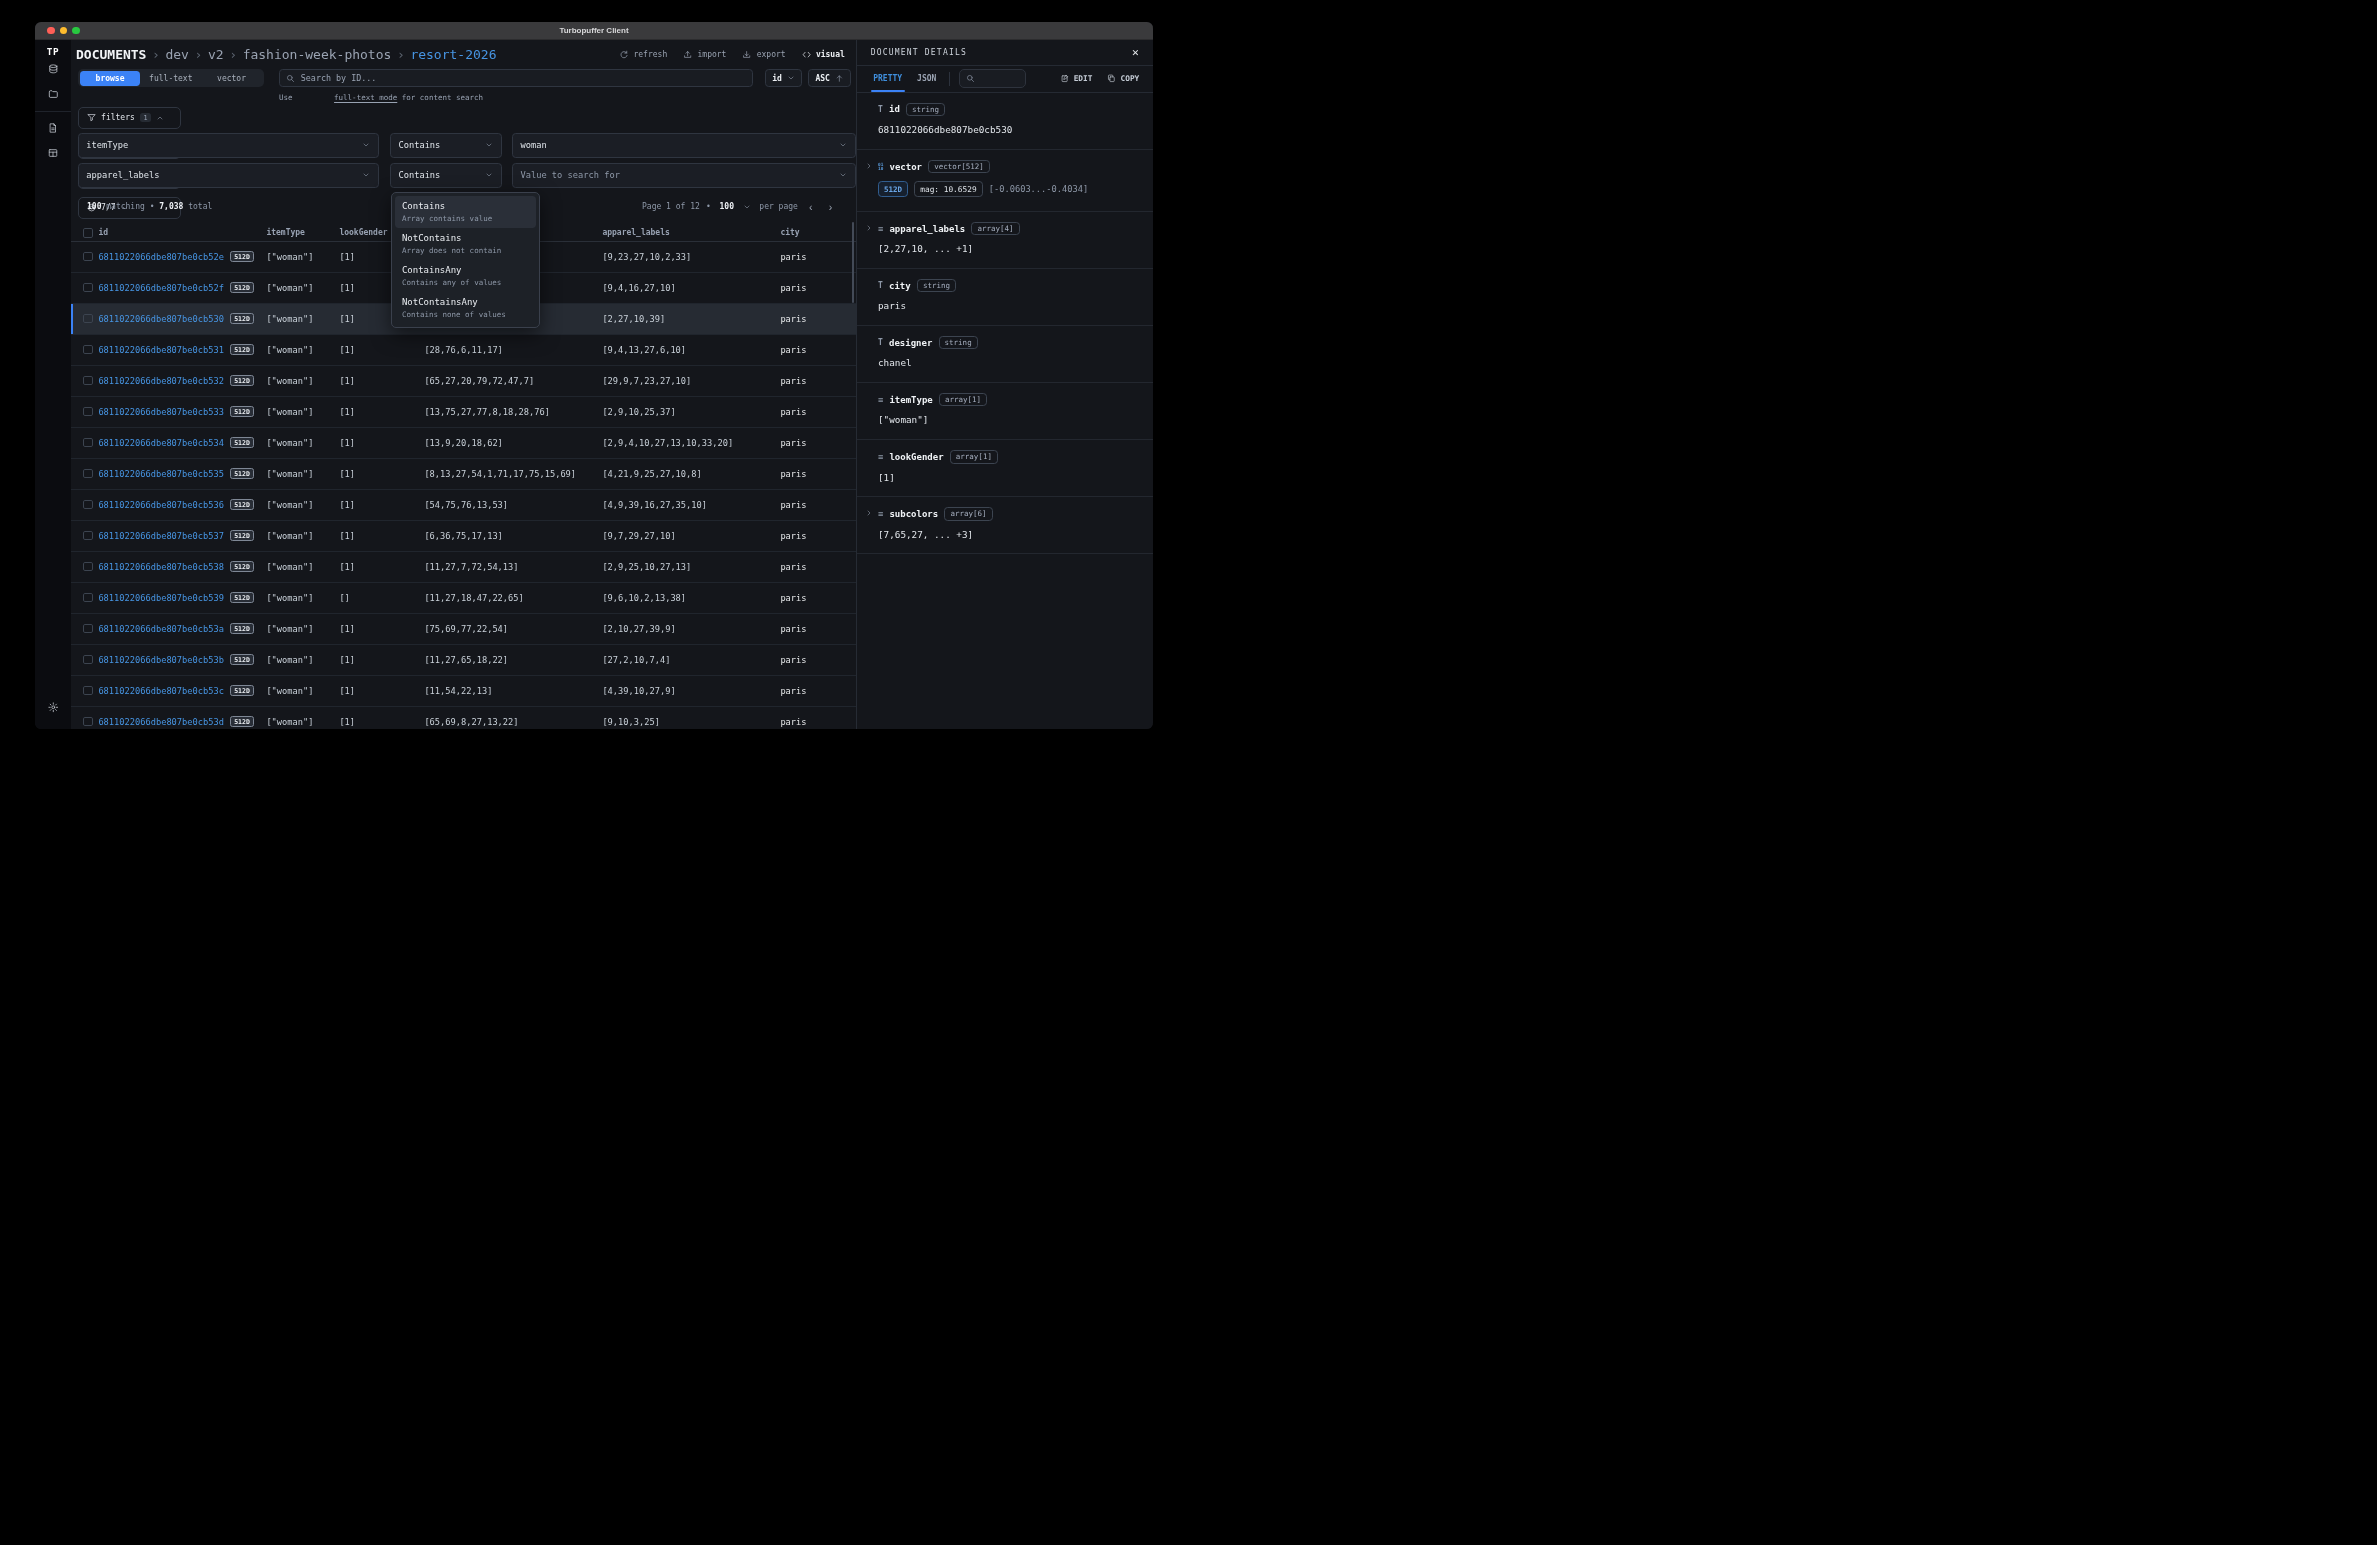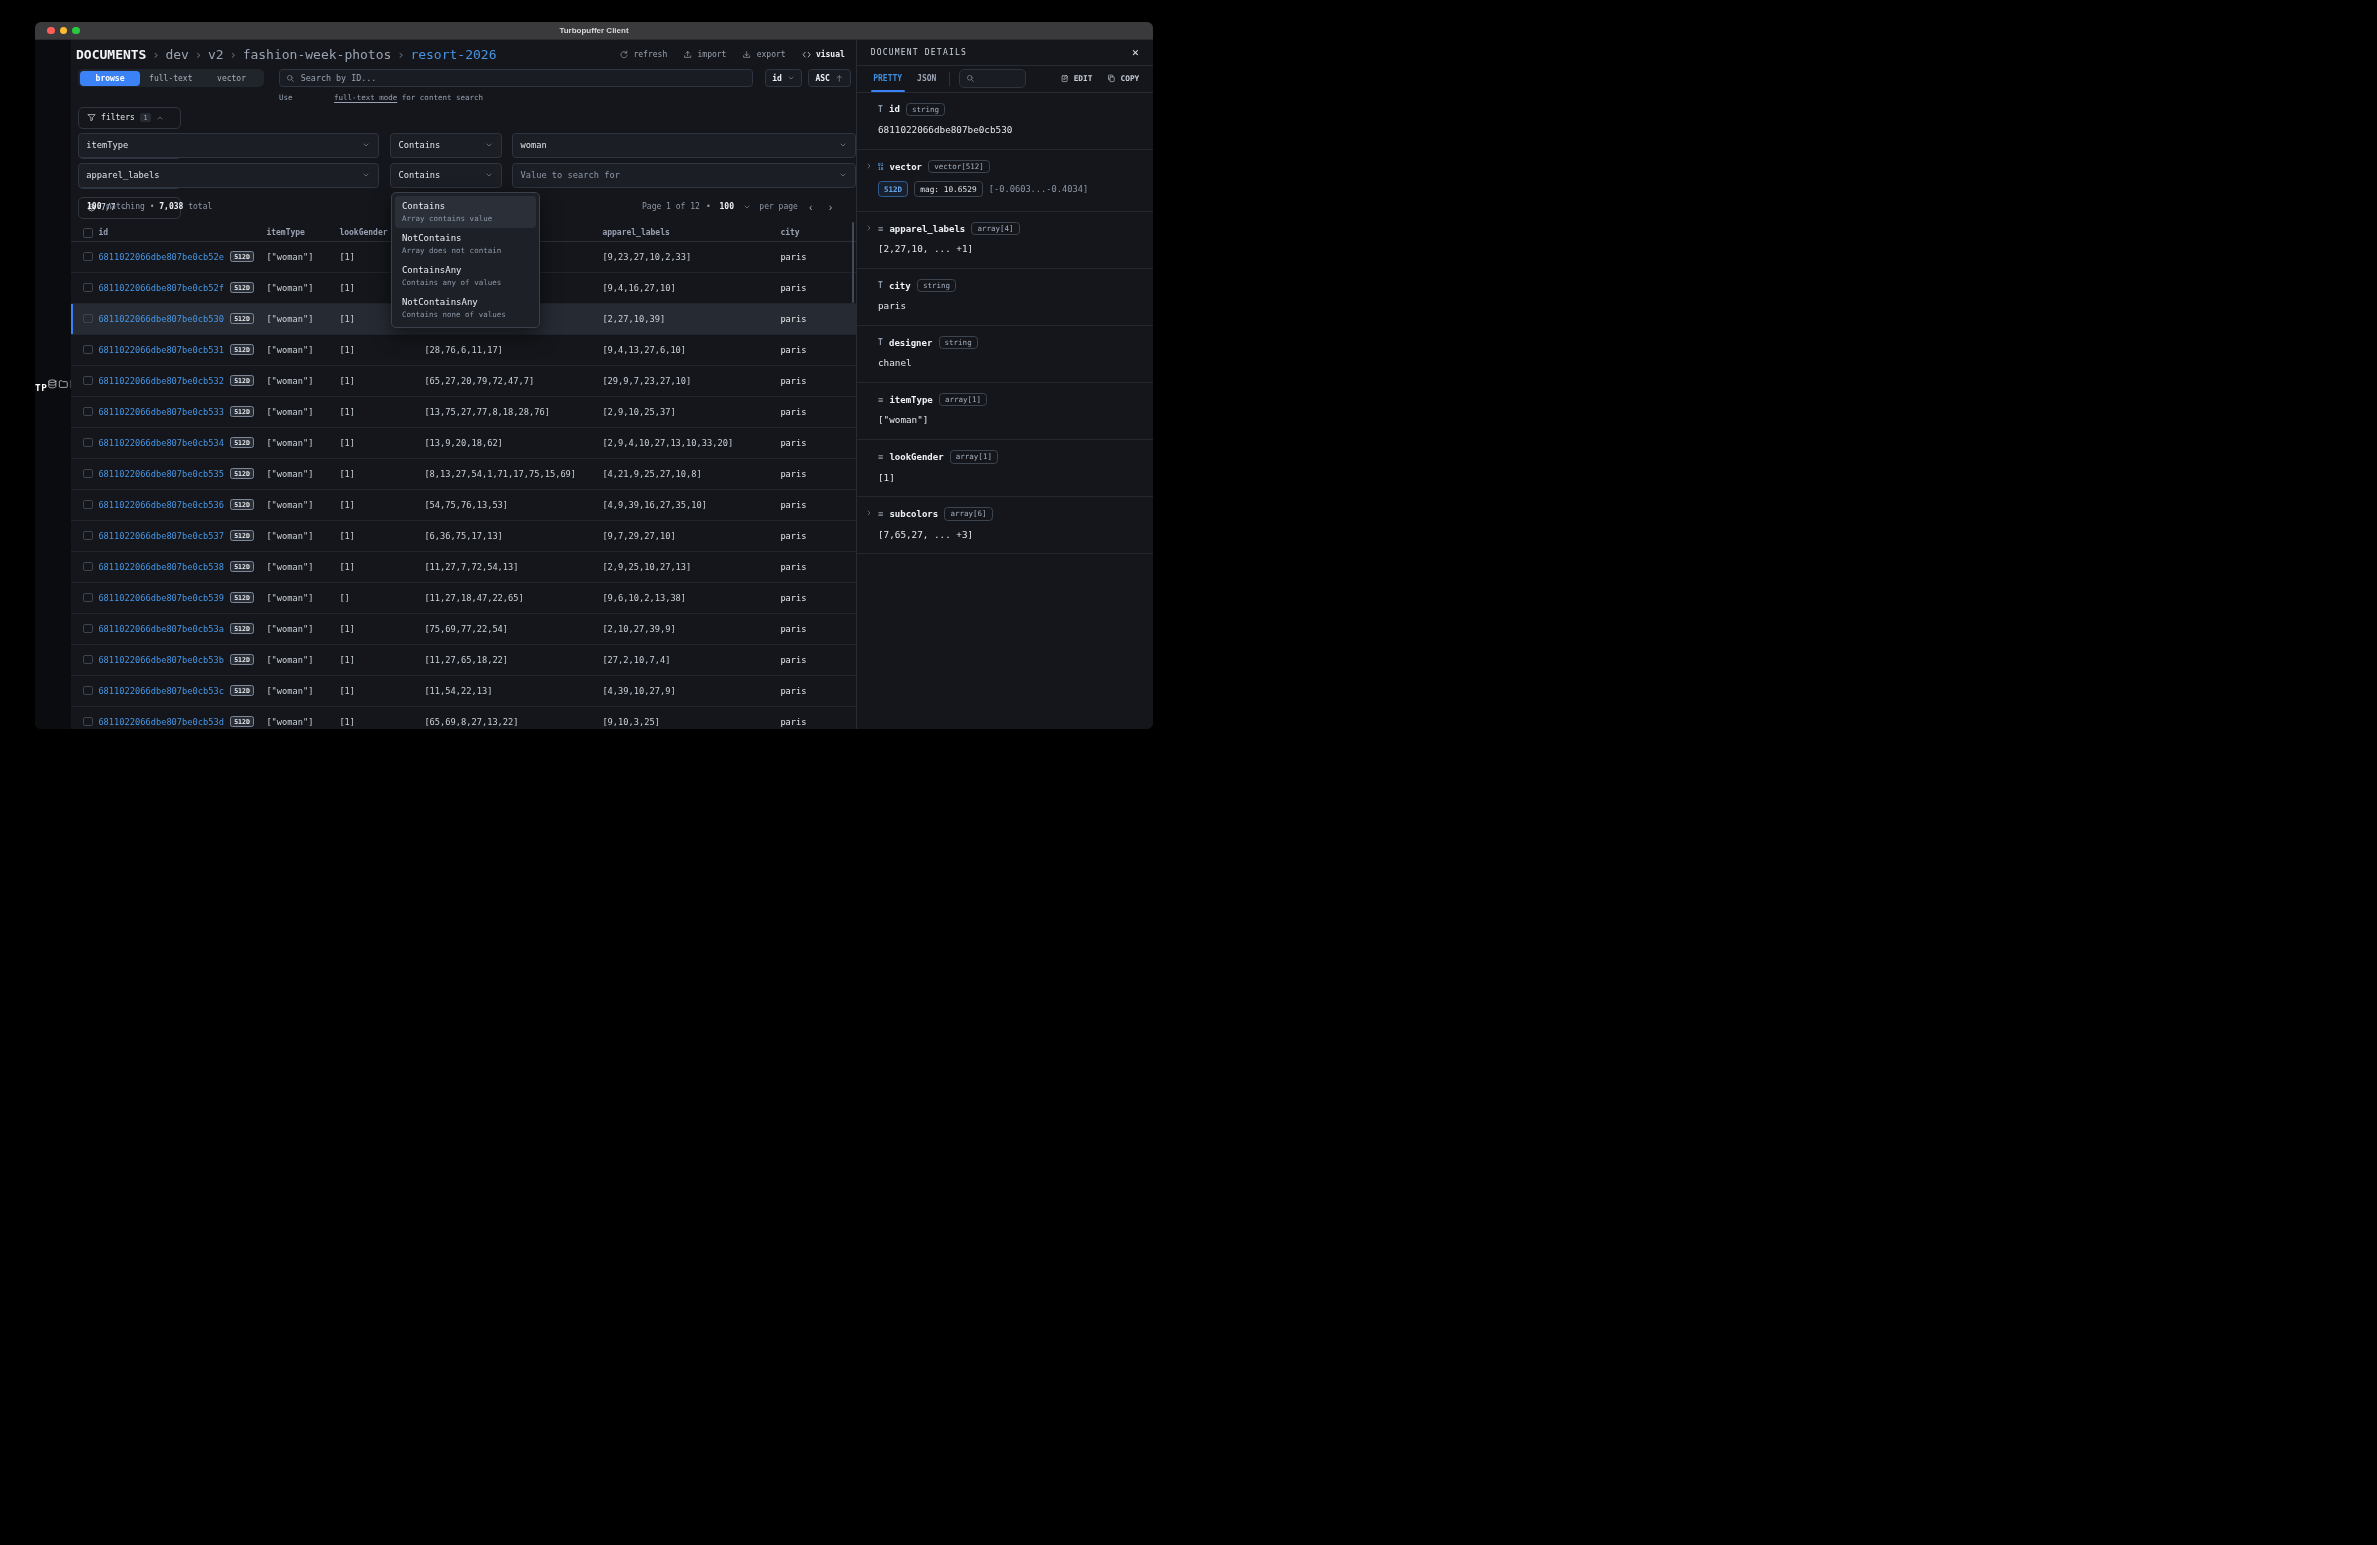--- a/index.html
+++ b/index.html
@@ -11,21 +11,21 @@
   
   .titlebar { height:17.4px; background:#3a3a3c; display:flex; align-items:center;
     position:relative; border-bottom:0.6px solid #2c2c2e; }
   .lights { display:flex; gap:5px; margin-left:12.4px; }
   .light { width:7.5px; height:7.5px; border-radius:50%; }
   .l-red{background:#ff5f57;} .l-yellow{background:#febc2e;} .l-green{background:#28c840;}
   .win-title { position:absolute; left:0; right:0; text-align:center; color:#d8d8da;
     font-family:"Liberation Sans",sans-serif; font-size:8px; font-weight:bold; }
   
   .frame { display:flex; height:689px; }
-  .sidebar { width:36px; background:#0b0c10; display:flex; flex-direction:row;
+  .sidebar { width:36px; background:#0b0c10; display:flex; flex-direction:column;
     align-items:center; flex-shrink:0; }
   .side-logo { color:#fff; font-weight:bold; font-size:9.3px; letter-spacing:0.6px; margin-top:6.2px; }
   .side-ic { width:36px; height:25px; display:flex; align-items:center; justify-content:center;
     color:#c7ccd4; }
   .side-div { width:36px; border-top:0.6px solid #1f232b; margin:3.7px 0; }
   .side-spacer { flex:1; }
   .gear { margin-bottom:8.7px; }
   .main { position:relative; width:785px; background:#14161b; flex-shrink:0; }
   .details { width:297px; background:#14161b; border-left:0.6px solid #262b34; position:relative; }
   .ic { display:inline-flex; align-items:center; justify-content:center; }

